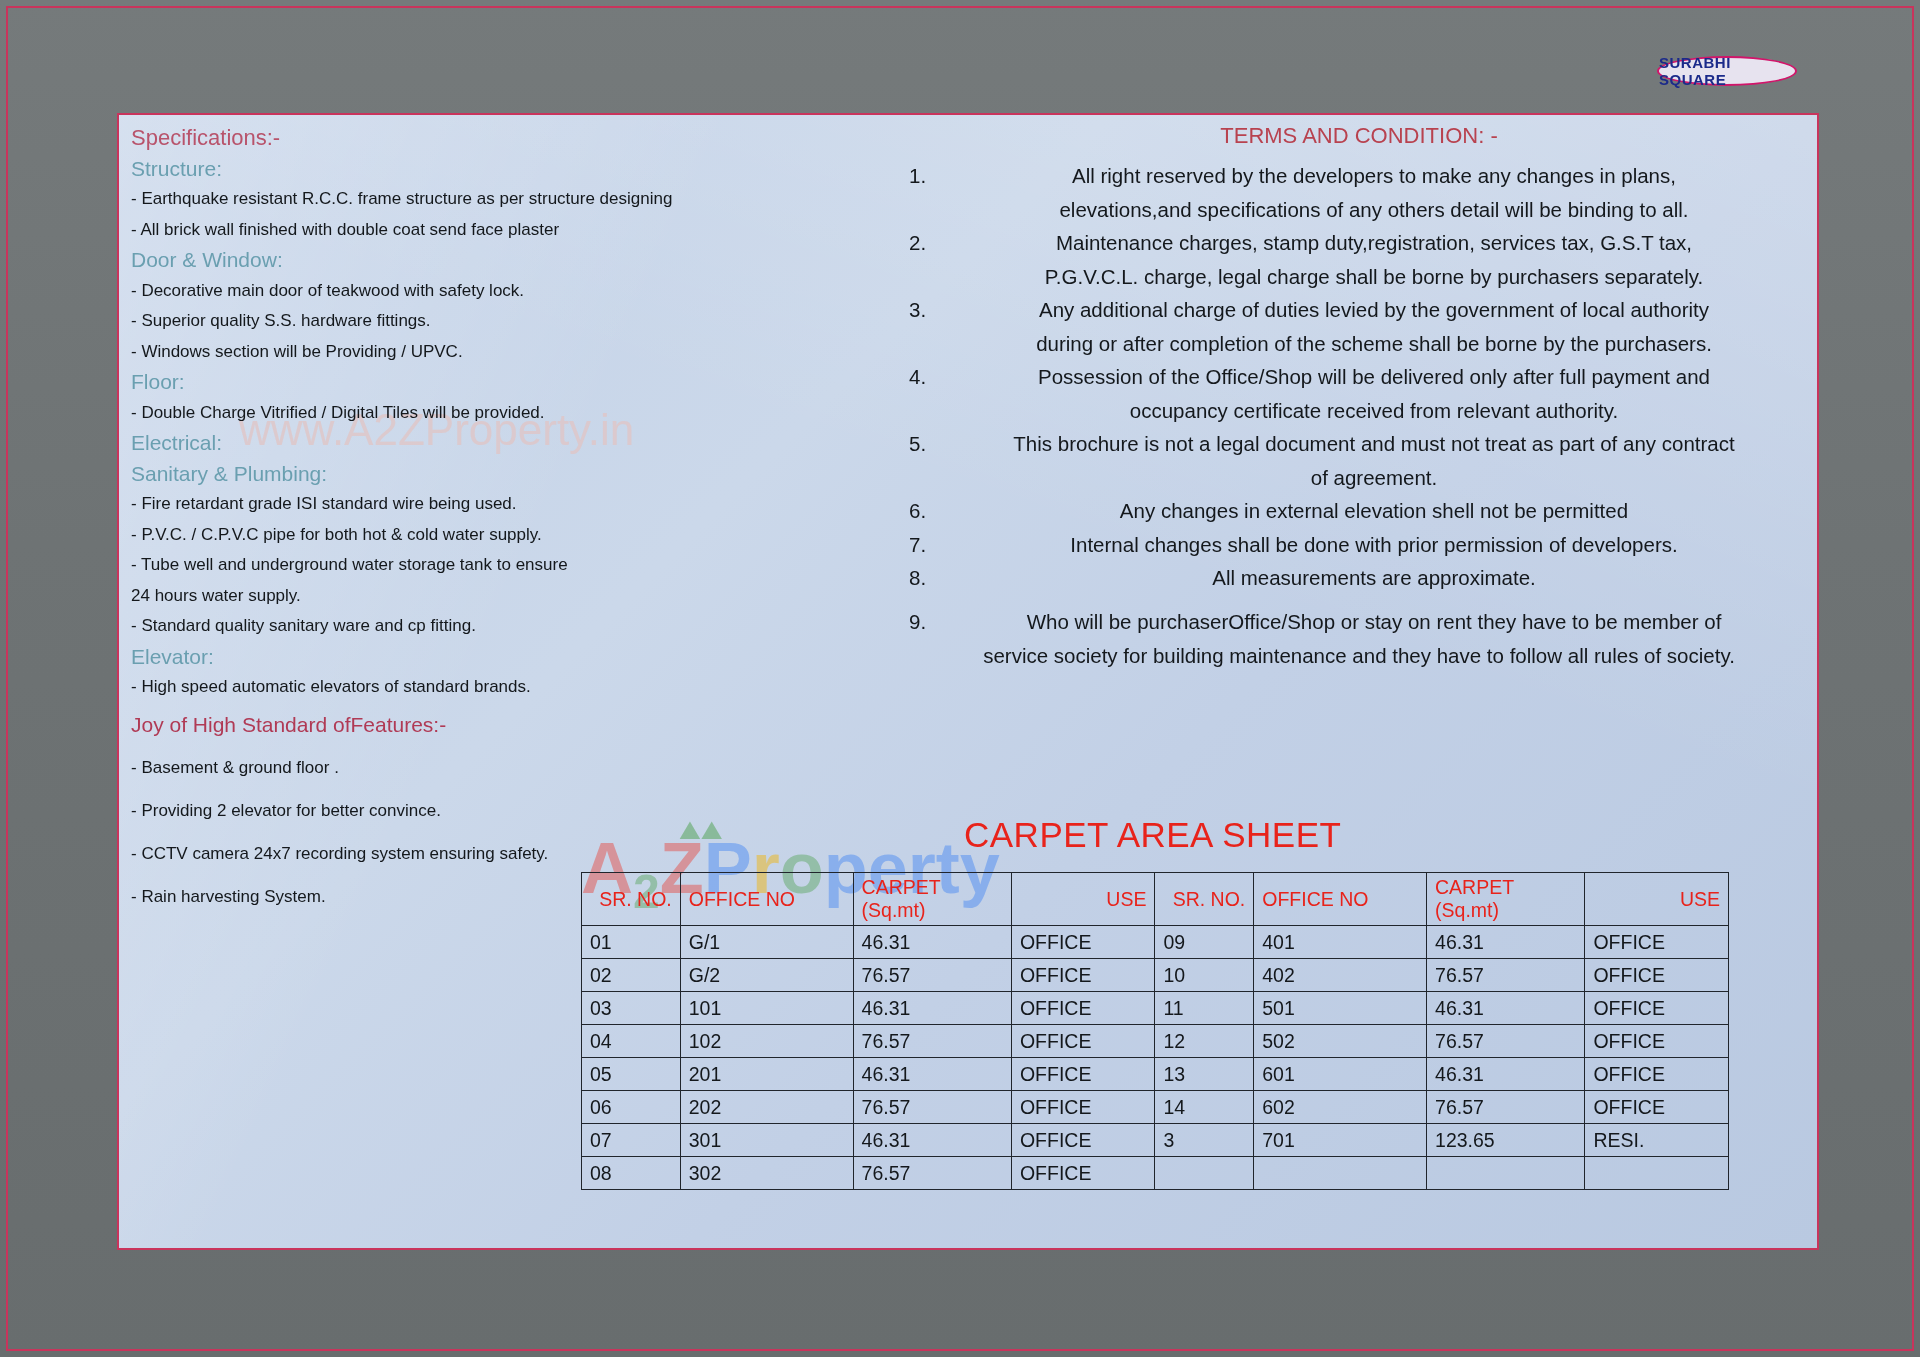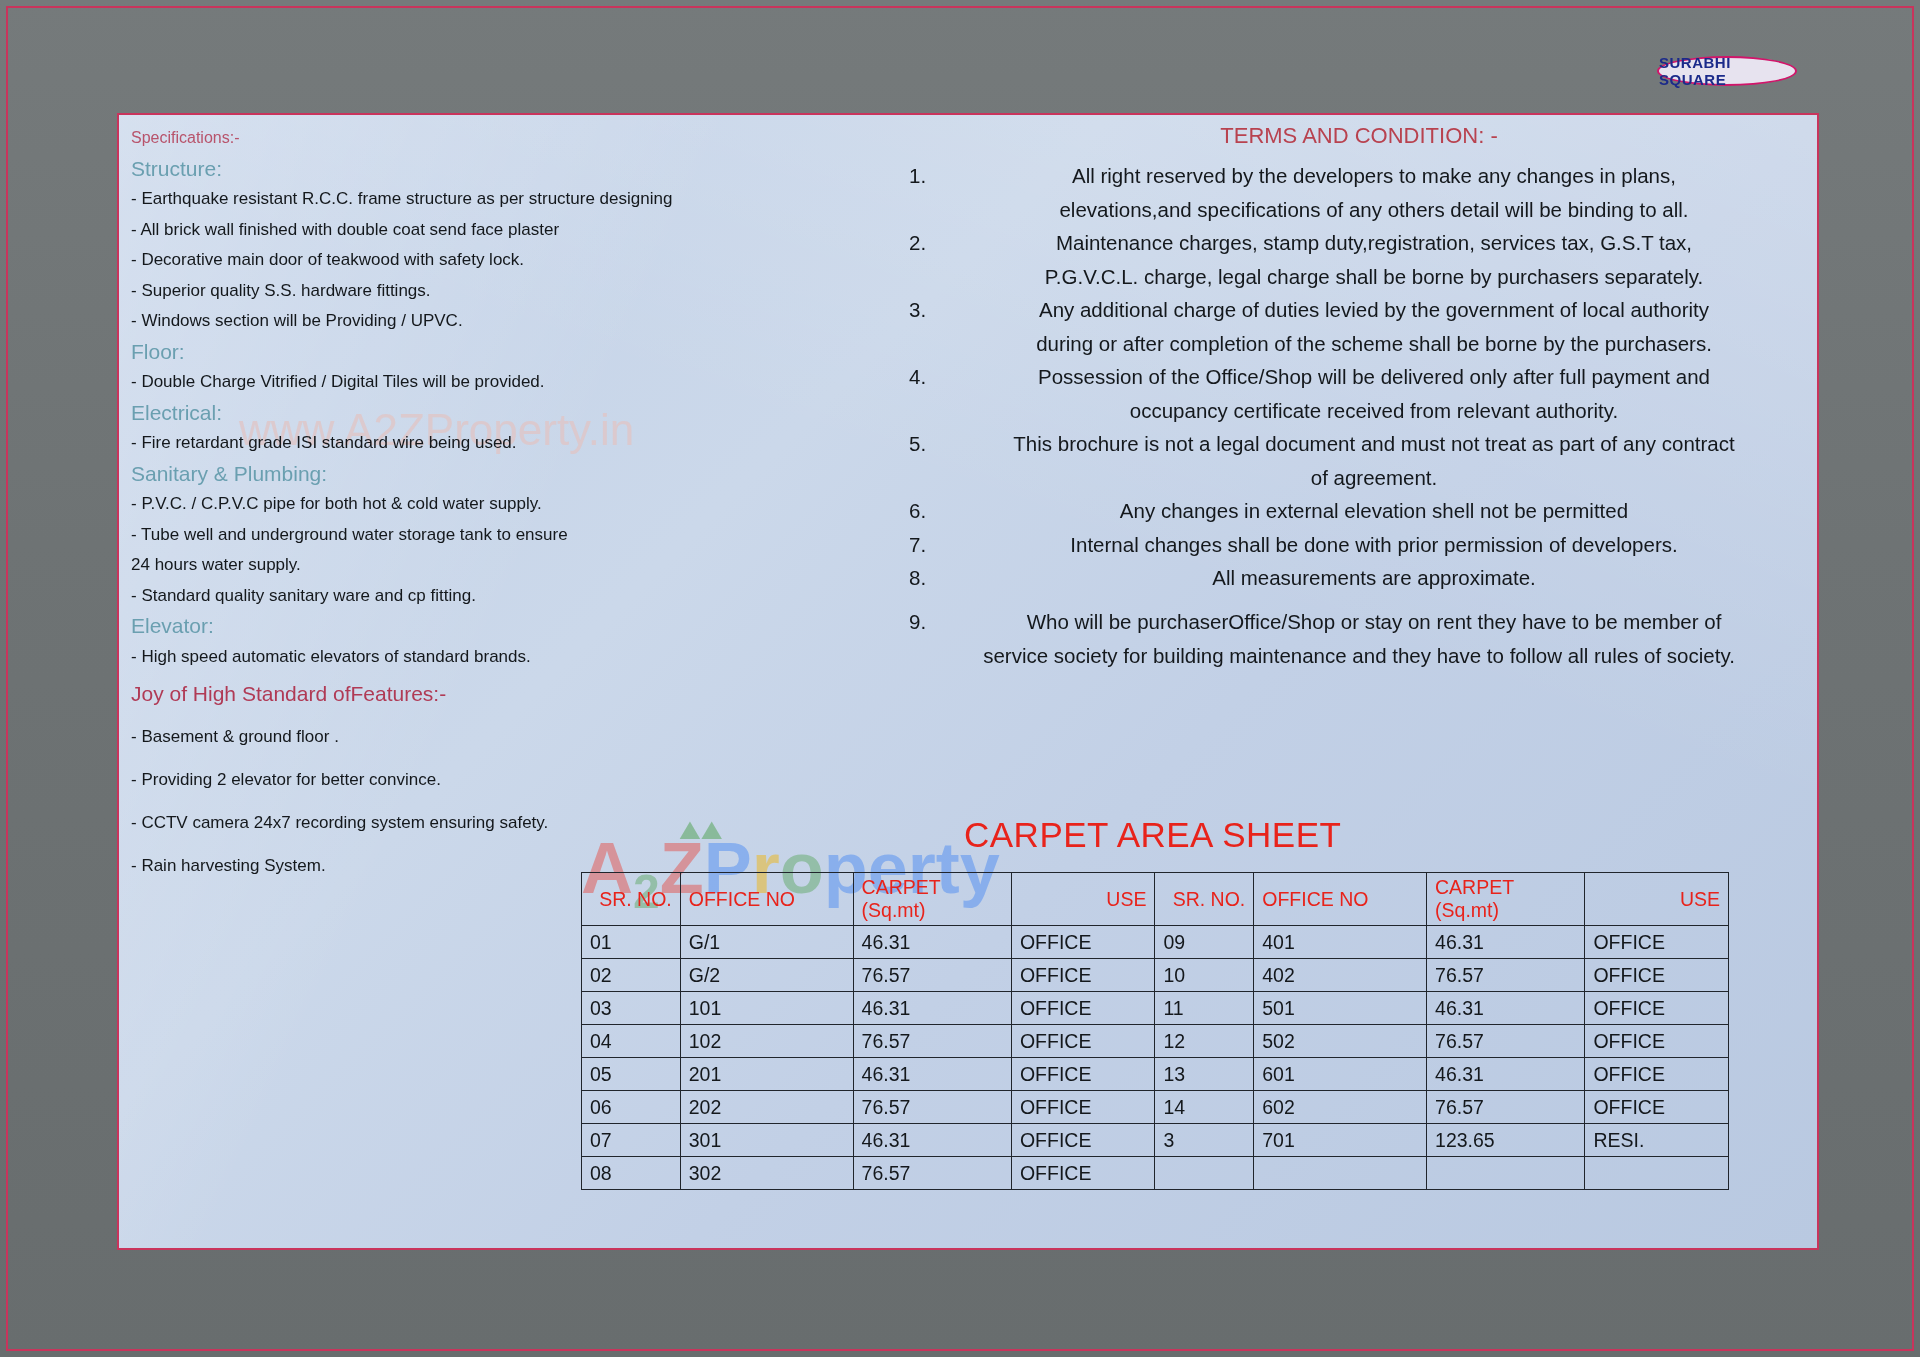--- a/index.html
+++ b/index.html
@@ -104,21 +104,21 @@
     width: 900px;
     text-align: center;
   }
   .line {
     font-size: 17px;
     line-height: 30.5px;
     color: #14181c;
     white-space: nowrap;
     font-family: "Liberation Sans", sans-serif;
   }
-  .head-pink { color: #b8536b; font-size: 16px; }
+  .head-pink { color: #b8536b; font-size: 22px; }
   .head-teal { color: #6a9fb0; font-size: 21px; }
   .head-red  { color: #b03a55; font-size: 21px; }
   .spaced { line-height: 43px; }
 
   .tc-title {
     font-size: 22px;
     color: #b8424f;
     margin-bottom: 10px;
     font-family: "Liberation Sans", sans-serif;
   }
@@ -204,31 +204,32 @@
     </div>
     <div class="wm-roof">⛰⛰</div>
 
     <div class="col-left">
       <div class="line head-pink">Specifications:-</div>
 
       <div class="line head-teal">Structure:</div>
       <div class="line">- Earthquake resistant R.C.C. frame structure as per structure designing</div>
       <div class="line">- All brick wall finished with double coat send face plaster</div>
 
+      <div class="line head-teal">Door &amp; Window:</div>
       <div class="line">- Decorative main door of teakwood with safety lock.</div>
       <div class="line">- Superior quality S.S. hardware fittings.</div>
       <div class="line">- Windows section will be Providing / UPVC.</div>
 
       <div class="line head-teal">Floor:</div>
       <div class="line">- Double Charge Vitrified / Digital Tiles will be provided.</div>
 
       <div class="line head-teal">Electrical:</div>
+      <div class="line head-teal">Sanitary &amp; Plumbing:</div>
+
       <div class="line">- Fire retardant grade ISI standard wire being used.</div>
-
-      <div class="line head-teal">Sanitary &amp; Plumbing:</div>
       <div class="line">- P.V.C. / C.P.V.C pipe for both hot &amp; cold water supply.</div>
       <div class="line">- Tube well and underground water storage tank to ensure</div>
       <div class="line">   24 hours water supply.</div>
       <div class="line">- Standard quality sanitary ware and cp fitting.</div>
 
       <div class="line head-teal">Elevator:</div>
       <div class="line">- High speed automatic elevators of standard brands.</div>
 
       <div class="line head-red spaced">Joy of High Standard ofFeatures:-</div>
       <div class="line spaced">- Basement &amp; ground floor .</div>

